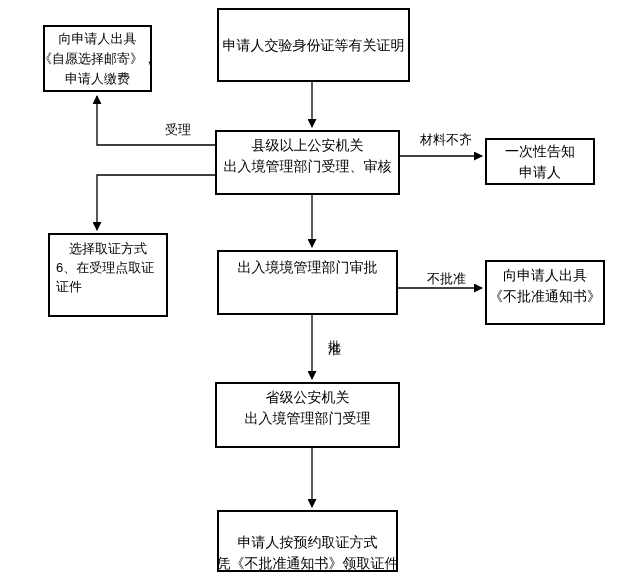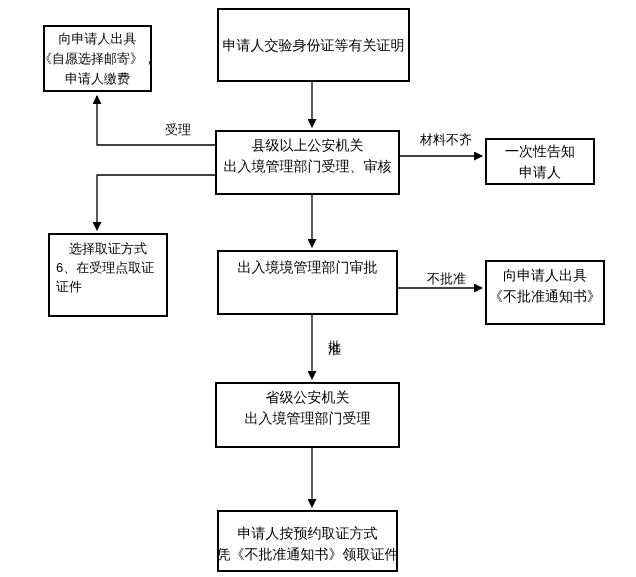--- a/index.html
+++ b/index.html
@@ -20,21 +20,21 @@
   .box-b { left:217px; top:8px;   width:193px; height:74px; }
   .box-c { left:215px; top:130px; width:185px; height:65px; padding-top:3px; }
   .box-d { left:485px; top:138px; width:110px; height:47px; }
   .box-e { left:48px;  top:233px; width:120px; height:84px;
            align-items:stretch; text-align:left; padding:4px 6px;
            font-size:13px; line-height:19px; justify-content:flex-start; }
   .box-e .line-center { text-align:center; }
   .box-f { left:217px; top:250px; width:181px; height:65px; padding-top:5px; }
   .box-g { left:485px; top:260px; width:120px; height:65px; padding-top:3px; }
   .box-h { left:215px; top:382px; width:185px; height:66px; padding-top:3px; }
-  .box-i { left:217px; top:510px; width:181px; height:62px; padding-top:11px; }
+  .box-i { left:217px; top:510px; width:181px; height:62px; padding-top:20px; }
   .edge-label { position:absolute; font-size:13px; line-height:14px; background:#fff; padding:0 1px; }
   .lbl-accepted   { left:164px; top:123px; }
   .lbl-incomplete { left:419px; top:133px; }
   .lbl-rejected   { left:426px; top:272px; }
   .lbl-approved   { left:326px; top:329px; writing-mode:vertical-rl; letter-spacing:3px; }
 </style>
 </head>
 <body>
 
 <div id="stage">

